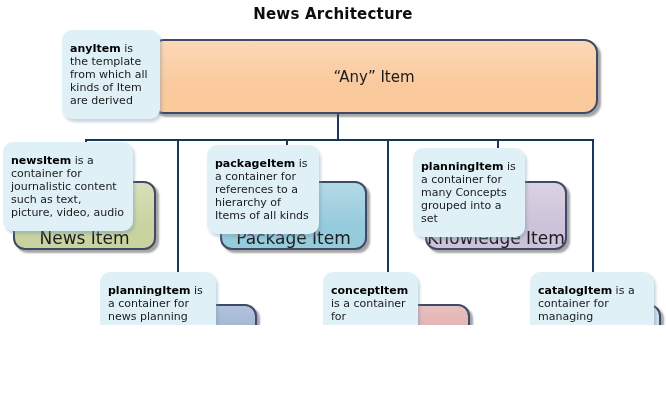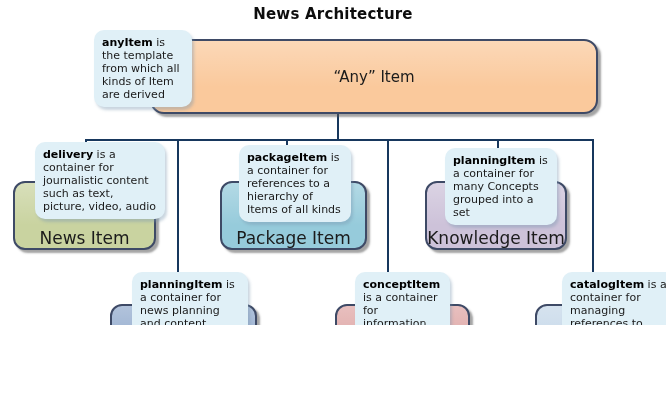--- a/index.html
+++ b/index.html
@@ -23,23 +23,22 @@
     background-image:linear-gradient(rgba(255,255,255,.28),rgba(255,255,255,0) 65%);
     display:flex;justify-content:center;align-items:flex-end;
     box-sizing:border-box;color:#1b1b1b;
   }
   .box .lbl{font-size:17px;white-space:nowrap;}
   .rootbox{border-radius:14px;align-items:center;}
   .rootbox .lbl{padding-bottom:0;font-size:15px;}
   
   .callout{
     position:absolute;z-index:3;border-radius:10px;box-sizing:border-box;
-    padding:6px 8px;font-size:11px;line-height:13px;color:#1a1a1a;
+    padding:12px 8px;font-size:11px;line-height:13px;color:#1a1a1a;
     box-shadow:2px 3px 3px rgba(120,150,175,.4);
-    margin-left:32px;
   }
   .callout b{color:#000;}
 </style>
 </head>
 <body>
 
 <div class="canvas" style="--connector: #17375D;">
 
   <div class="title">News Architecture</div>
 
@@ -74,21 +73,21 @@
     <span class="lbl">Planning Item</span>
   </div>
   <div class="box" style="left: 335px; top: 304px; width: 135px; height: 70px; background-color: rgb(223, 167, 166);">
     <span class="lbl">Concept Item</span>
   </div>
   <div class="box" style="left: 535px; top: 304px; width: 126px; height: 70px; background-color: rgb(198, 216, 233);">
     <span class="lbl">Catalog Item</span>
   </div>
 
   <div class="callout" style="left: 3px; top: 142px; width: 130px; background-color: rgb(224, 240, 247);">
-    <b>delivery</b>
+    <b>newsItem</b>
     <span>is a container for journalistic content such as text, picture, video, audio</span>
   </div>
   <div class="callout" style="left: 207px; top: 145px; width: 112px; background-color: rgb(224, 240, 247);">
     <b>packageItem</b>
     <span>is a container for references to a hierarchy of Items of all kinds</span>
   </div>
   <div class="callout" style="left: 413px; top: 148px; width: 112px; background-color: rgb(224, 240, 247);">
     <b>planningItem</b>
     <span>is a container for many Concepts grouped into a set</span>
   </div>

